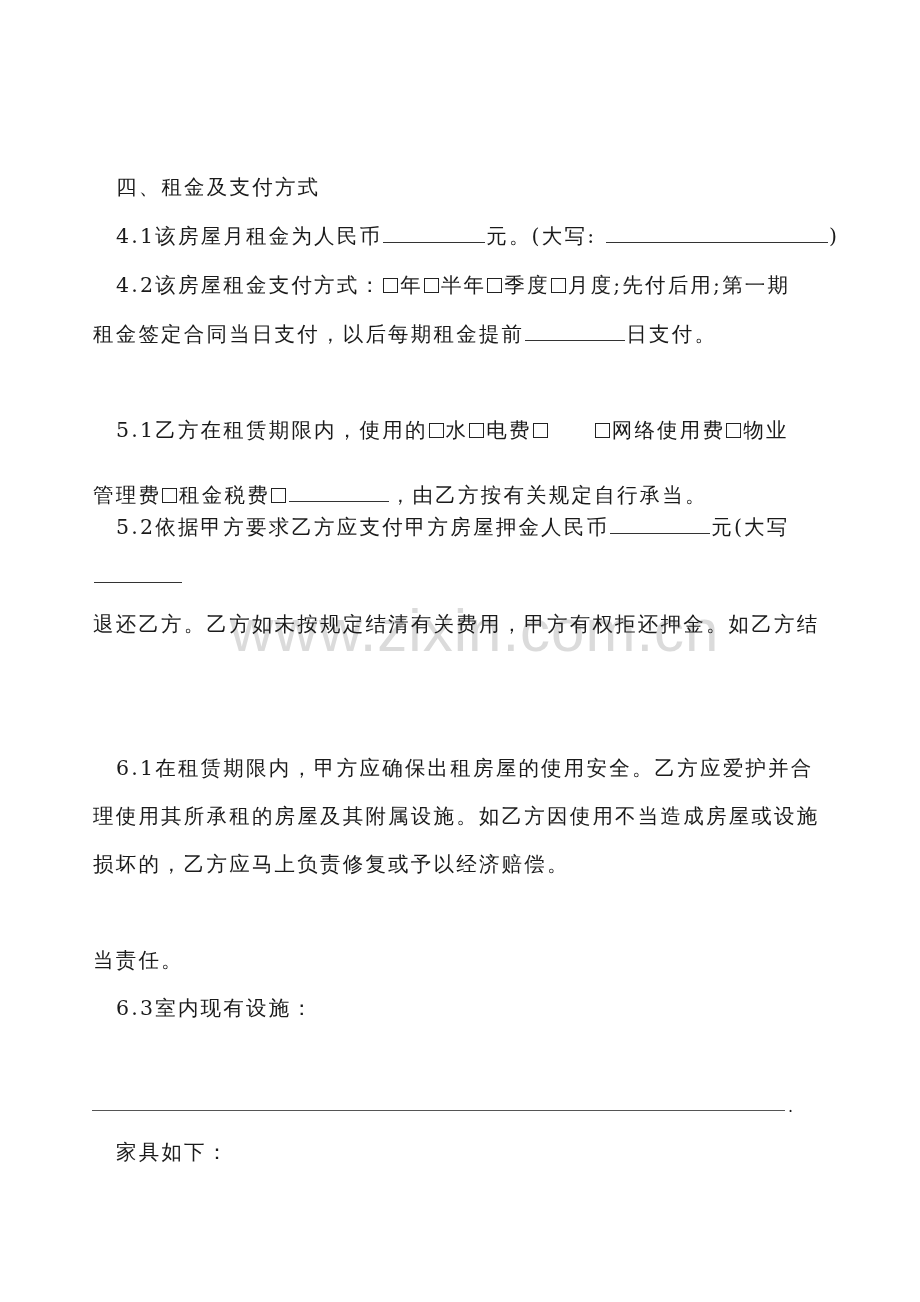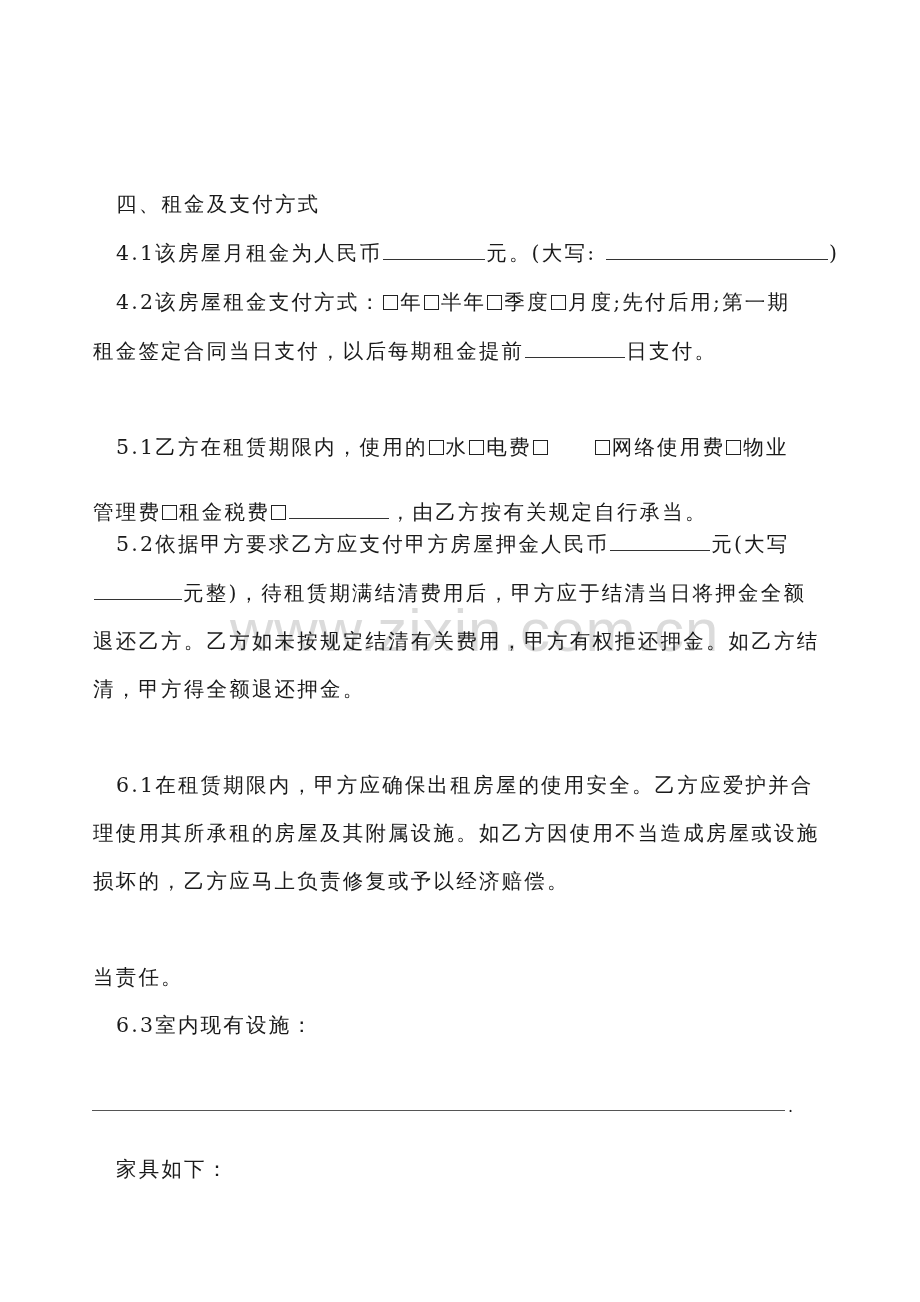--- a/index.html
+++ b/index.html
@@ -6,21 +6,20 @@
     body {
       width: 920px; height: 1302px; position: relative; overflow: hidden;
       font-family: "DejaVu Serif", "Liberation Serif", serif;
       color: #1a1a1a;
     }
     .page { position: absolute; left: 0; top: 0; width: 920px; height: 1302px; }
     .line {
       position: absolute; left: 93px; width: 740px;
       font-size: 20.5px; line-height: 28px; white-space: nowrap;
       letter-spacing: 2.2px;
-      margin-top: 17px;
     }
     .indent { left: 116px; }
     .blank {
       display: inline-block; border-bottom: 1px solid #333; height: 18px;
       vertical-align: baseline; margin: 0 1px;
     }
     .box {
       display: inline-block; width: 15px; height: 15px; border: 1.3px solid #222;
       vertical-align: -1px; margin: 0 2px 0 1px; box-sizing: border-box;
     }
@@ -64,25 +63,24 @@
 
   <div class="line" style="top:481px">
     <span>管理费</span><span class="box"></span><span>租金税费</span><span class="box"></span><span class="blank" style="width:100px"></span><span>，由乙方按有关规定自行承当。</span>
   </div>
 
   <div class="line indent" style="top:513px">
     <span>5.2依据甲方要求乙方应支付甲方房屋押金人民币</span><span class="blank" style="width:100px"></span><span>元(大写</span>
   </div>
 
   <div class="line" style="top:562px">
-    <span class="blank" style="width:88px"></span><span>元整)，待租赁期满结清费用后，甲方应于结清当日将押金全额</span>
+    <span class="blank" style="width:88px"></span>
   </div>
 
   <div class="line" style="top:610px">退还乙方。乙方如未按规定结清有关费用，甲方有权拒还押金。如乙方结</div>
-  <div class="line" style="top:658px">清，甲方得全额退还押金。</div>
 
 
   <div class="line indent" style="top:754px">6.1在租赁期限内，甲方应确保出租房屋的使用安全。乙方应爱护并合</div>
   <div class="line" style="top:802px">理使用其所承租的房屋及其附属设施。如乙方因使用不当造成房屋或设施</div>
   <div class="line" style="top:850px">损坏的，乙方应马上负责修复或予以经济赔偿。</div>
 
   <div class="line" style="top:946px">当责任。</div>
 
   <div class="line indent" style="top:994px">6.3室内现有设施：</div>
 

